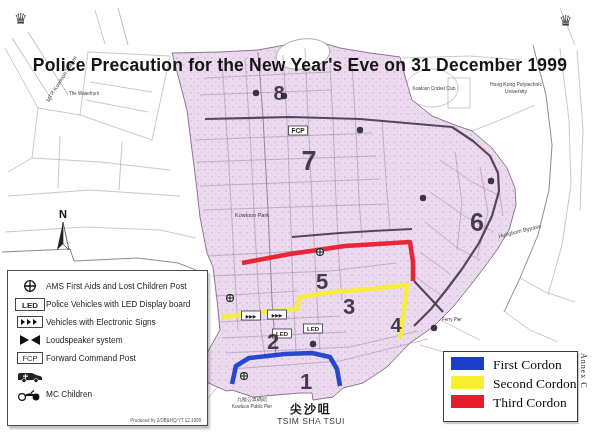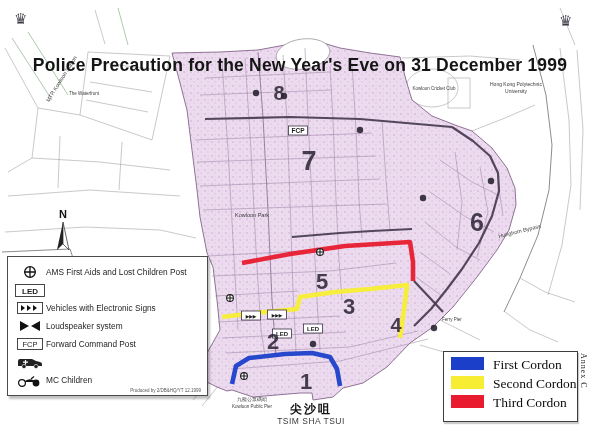--- a/index.html
+++ b/index.html
@@ -25,21 +25,21 @@
   .plabel.bold{font-weight:bold;fill:#111;}
   .pa-dot{fill:#241f2b;opacity:.88;}
   .aid circle{fill:#fff;stroke:#1c1c1c;stroke-width:1.1;}
   .aid path{stroke:#1c1c1c;stroke-width:1.1;}
   .boxlab rect{fill:#fff;stroke:#3c3146;stroke-width:.8;}
   .boxlab text{text-anchor:middle;fill:#222;font-family:"Liberation Sans",sans-serif;font-weight:bold;}
   .narrow-left{fill:#222;}
   .narrow-right{fill:#fff;stroke:#222;stroke-width:.7;}
   #compass-n{font-weight:bold;font-size:11px;fill:#111;text-anchor:middle;font-family:"Liberation Sans",sans-serif;}
   
-  #legend{position:absolute;left:7px;top:256px;width:201px;height:140px;background:#fff;
+  #legend{position:absolute;left:7px;top:270px;width:201px;height:156px;background:#fff;
           border:1px solid #4a4a4a;box-shadow:2px 3px 2px rgba(0,0,0,.25);box-sizing:border-box;
           padding:6px 0 0 0;}
   .lg-row{display:flex;align-items:center;height:18px;padding:0 6px;}
   .lg-icon{width:32px;display:flex;justify-content:center;align-items:center;flex:none;}
   .lg-label{font-size:8.3px;color:#1d1d1d;white-space:nowrap;}
   #legend-credit{position:absolute;right:6px;bottom:2px;font-size:4.5px;color:#555;}
   
   #cordon-legend{position:absolute;left:443px;top:351px;width:135px;height:71px;background:#fff;
                  border:1.5px solid #3d3d3d;box-shadow:1px 2px 1px rgba(0,0,0,.2);
                  box-sizing:border-box;padding:5px 7px;display:flex;flex-direction:column;justify-content:space-between;}
@@ -231,20 +231,21 @@
   </span>
           <span class="lg-label">AMS First Aids and Lost Children Post</span>
         </div>
         <div class="lg-row">
           <span class="lg-icon">
     <svg width="30" height="13" viewBox="0 0 30 13">
               <rect x=".5" y=".5" width="29" height="12" fill="#fff" stroke="#333" stroke-width=".9"></rect>
               <text x="15" y="9.5" text-anchor="middle" font-size="8" font-weight="bold" fill="#222" font-family="Liberation Sans, sans-serif">LED</text>
             </svg>
   </span>
+          <span class="lg-label">Police Vehicles with LED Display board</span>
         </div>
         <div class="lg-row">
           <span class="lg-icon">
     <svg width="26" height="12" viewBox="0 0 26 12">
               <rect x=".5" y=".5" width="25" height="11" fill="#fff" stroke="#333" stroke-width=".9"></rect>
               <path d="M4,3 L8,6 L4,9 Z M10,3 L14,6 L10,9 Z M16,3 L20,6 L16,9 Z" fill="#111"></path>
             </svg>
   </span>
           <span class="lg-label">Vehicles with Electronic Signs</span>
         </div>

